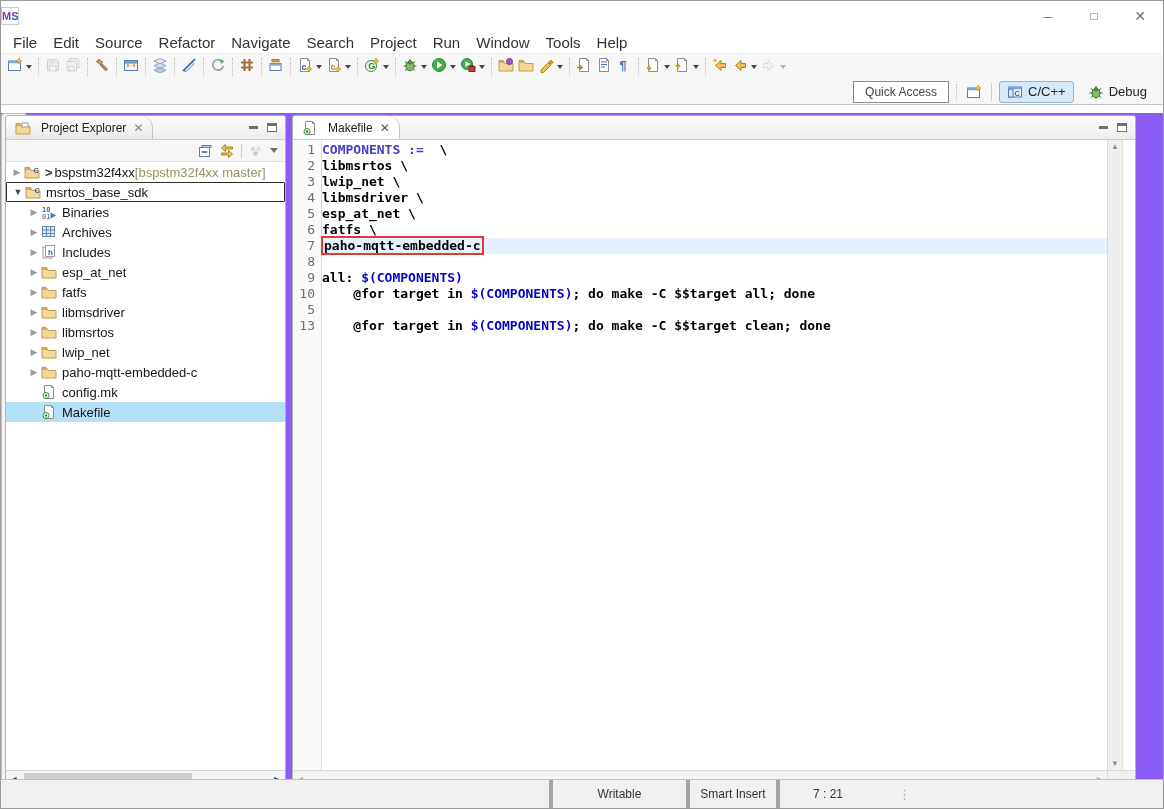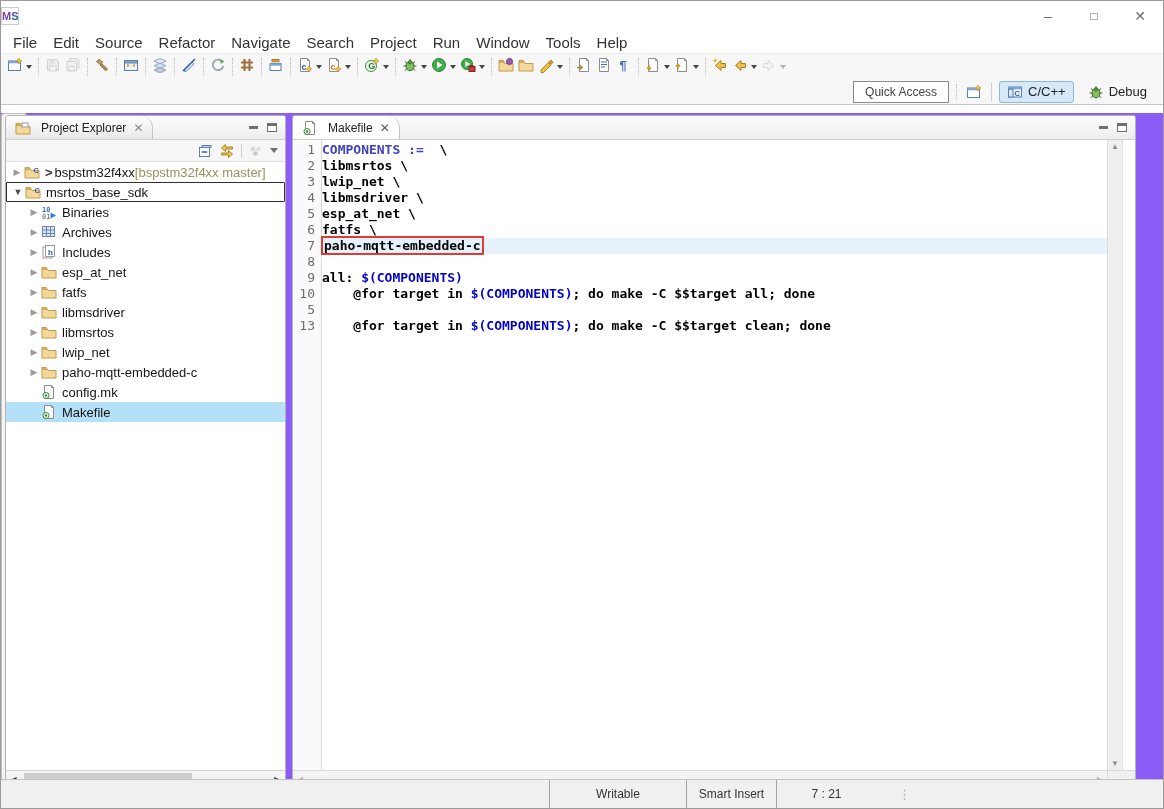--- a/index.html
+++ b/index.html
@@ -95,21 +95,21 @@
   .ed-hscroll span { font-size:9px; color:#b3b3b3; }
   .ed-corner { grid-column:2/4; grid-row:2; background:#f0f0f0; border-top:1px solid #dadada; border-left:1px solid #dadada; }
   
   .rb-grip { width:14px; border-top:2px dotted #bdbdbd; margin:2px 0 4px; }
   .rb-icon { width:20px; height:20px; display:flex; align-items:center; justify-content:center; margin-bottom:4px; }
   .rb-icon svg { width:16px; height:16px; }
   
   .statusbar { position:absolute; left:0; bottom:0; width:1164px; height:29px; background:#f0f0f0;
                border-top:1px solid #c2c2c2; display:flex; align-items:stretch; font-size:12px; color:#333; }
   .sb-spacer { width:548px; }
-  .sb-cell { display:flex; align-items:center; justify-content:center; border-left:1px solid #a3a3a3; }
+  .sb-cell { display:flex; align-items:center; justify-content:center; border-left:4px solid #a3a3a3; }
   .sb-writable { width:137px; }
   .sb-insert { width:90px; }
   .sb-pos { width:100px; }
   .sb-grip { display:flex; align-items:center; color:#a8a8a8; font-size:13px; padding-left:22px; letter-spacing:1px; }
 </style>
 </head>
 <body>
 
 <div class="titlebar">
   <span class="app-logo">

